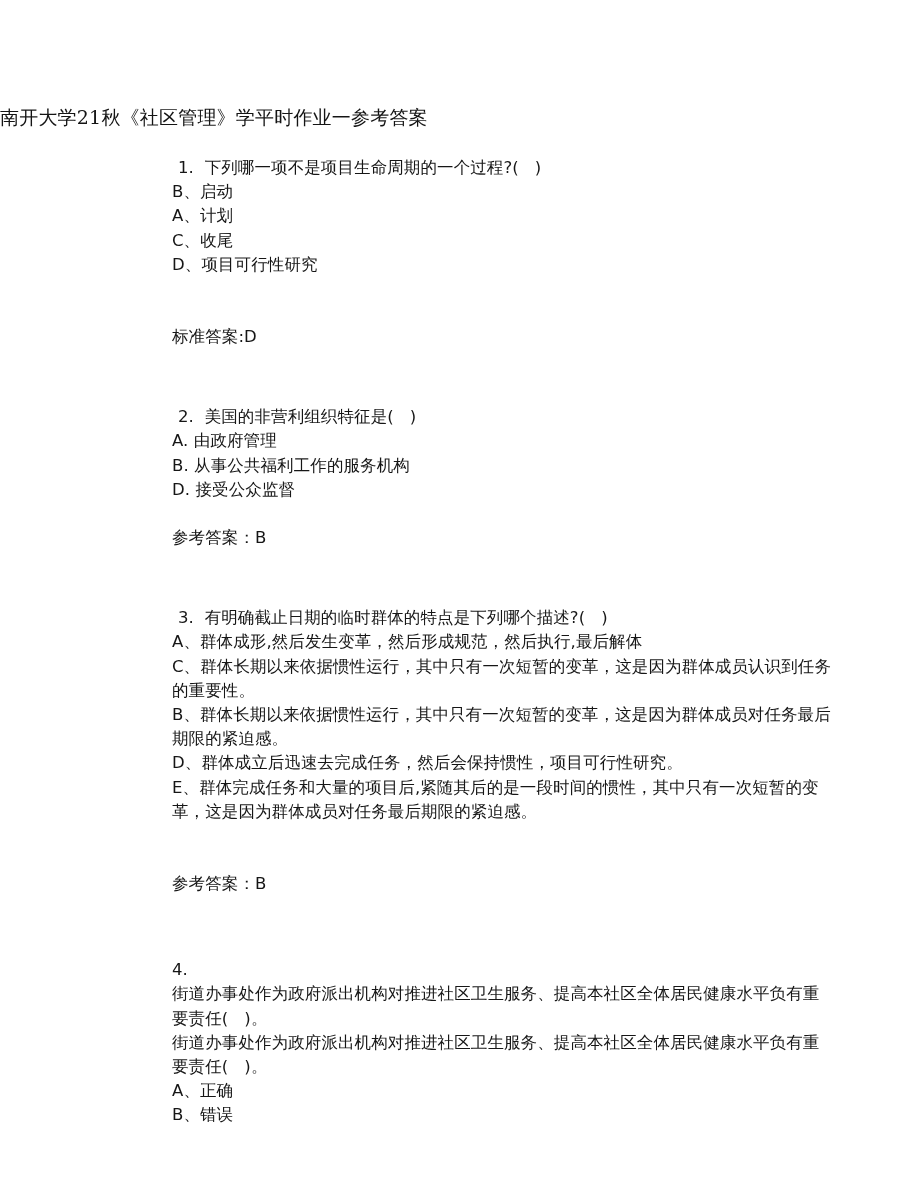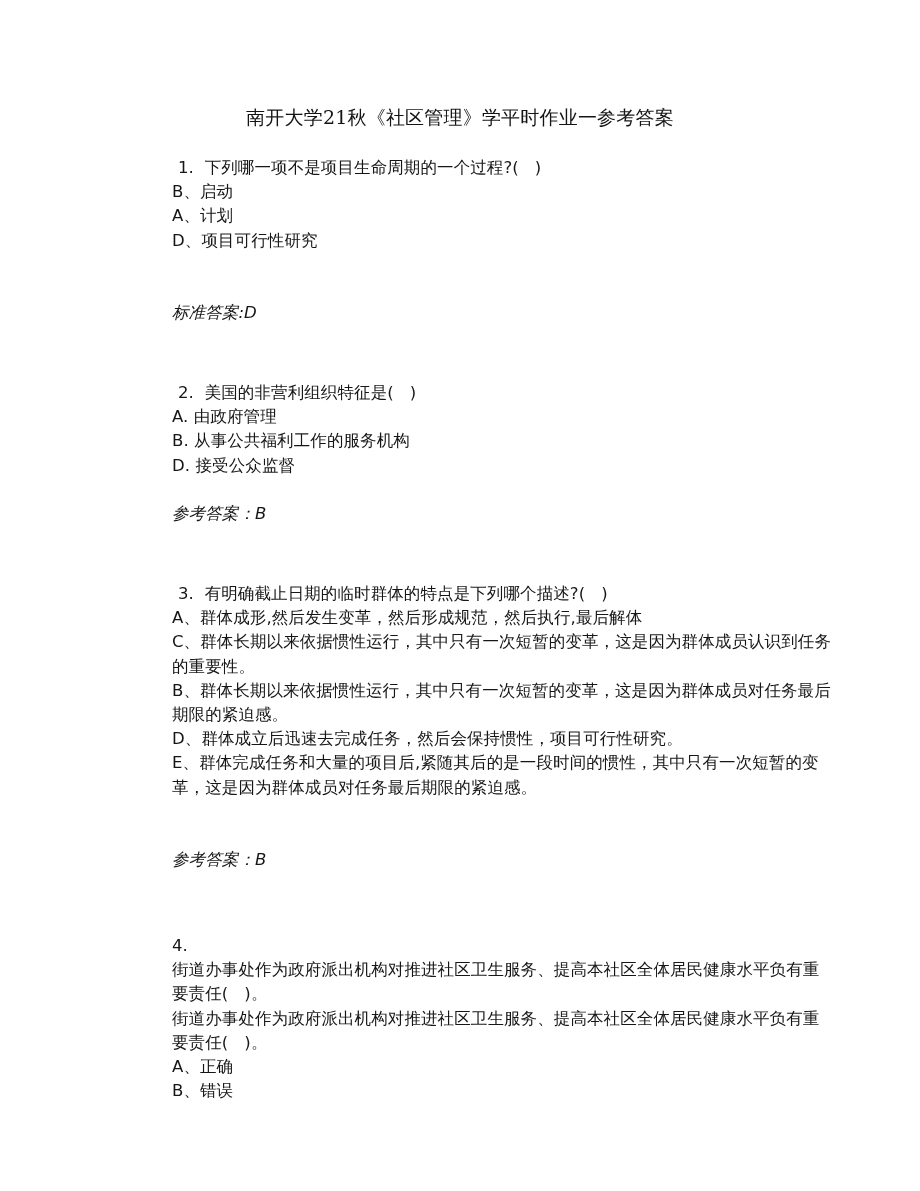--- a/index.html
+++ b/index.html
@@ -21,21 +21,21 @@
     width: 920px;
     height: 1191px;
     background: #ffffff;
     overflow: hidden;
   }
   .doc-title {
     position: absolute;
     left: 0;
     top: 104px;
     width: 920px;
-    text-align: center;
+    text-align: left;
     font-family: "DejaVu Serif", "Liberation Serif", serif;
     font-size: 19px;
     line-height: 26px;
     color: #141414;
     letter-spacing: 0.2px;
   }
   .content {
     position: absolute;
     left: 129px;
     top: 156px;
@@ -54,40 +54,40 @@
     letter-spacing: 0.1px;
   }
   .line.stem {
     text-indent: 6px;
   }
   .line.opt {
     text-indent: 0px;
   }
   .line.answer {
     text-indent: 0px;
-    font-style: italic;
   }
   .gap-sm { height: 24px; }
   .gap-md { height: 48px; }
   .gap-lg { height: 56px; }
   .gap-xl { height: 62px; }
 </style>
 </head>
 <body>
 
 <div class="page">
 
   <div class="doc-title">南开大学21秋《社区管理》学平时作业一参考答案</div>
 
   <div class="content">
 
     <div class="qblock">
       <div class="line stem">1.  下列哪一项不是项目生命周期的一个过程?(   )</div>
       <div class="line opt">B、启动</div>
       <div class="line opt">A、计划</div>
+      <div class="line opt">C、收尾</div>
       <div class="line opt">D、项目可行性研究</div>
       <div class="gap-md"></div>
       <div class="line answer">标准答案:D</div>
     </div>
 
     <div class="gap-lg"></div>
 
     <div class="qblock">
       <div class="line stem">2.  美国的非营利组织特征是(   )</div>
       <div class="line opt">A. 由政府管理</div>

